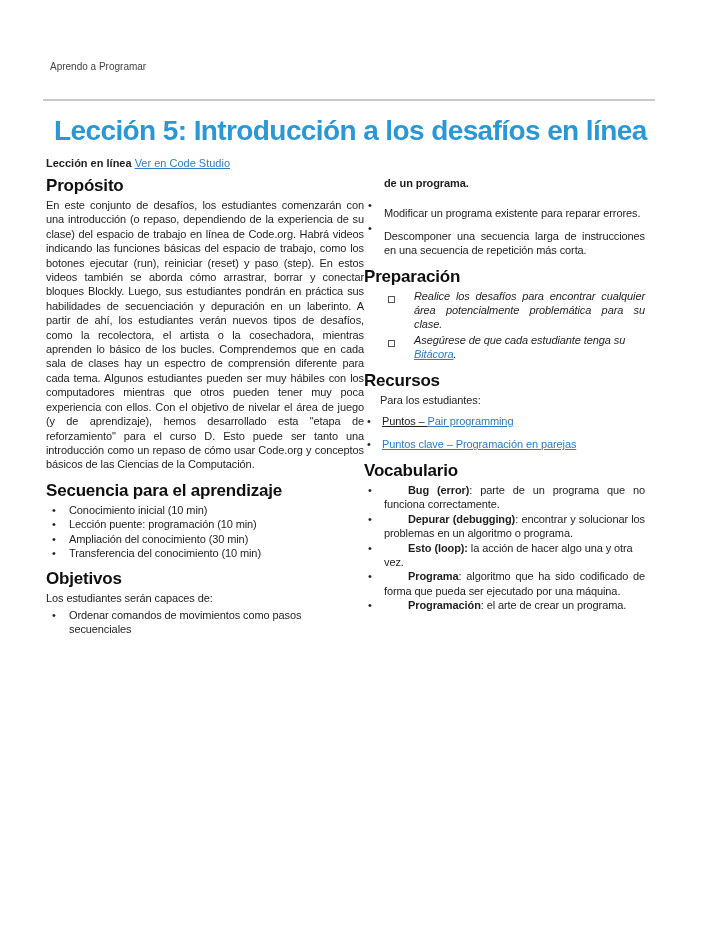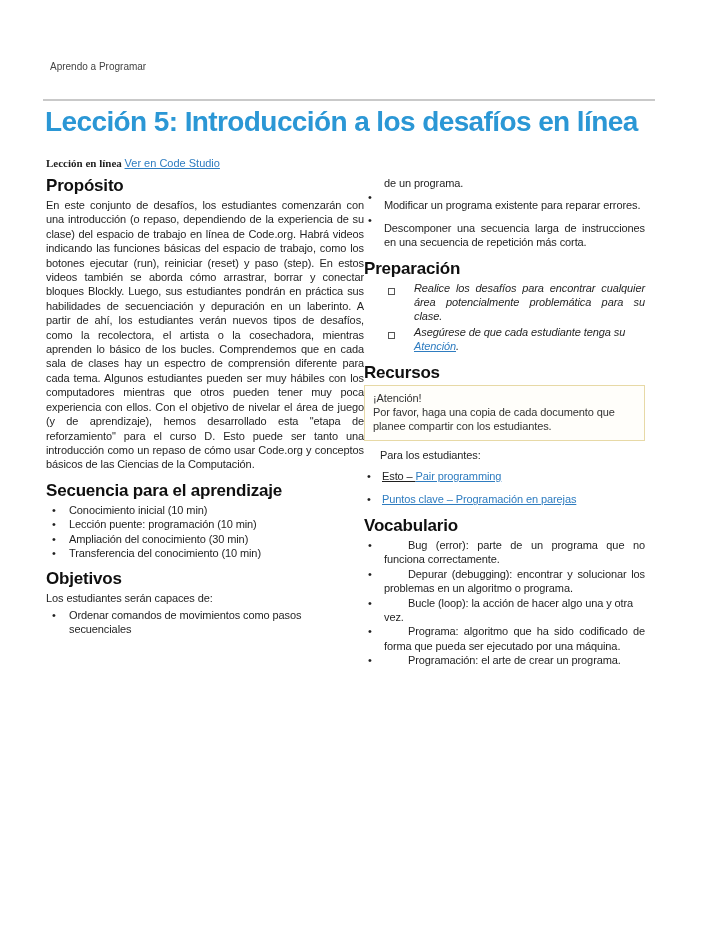--- a/index.html
+++ b/index.html
@@ -21,25 +21,25 @@
     font-family:"Liberation Sans","DejaVu Sans",sans-serif;
     color:var(--body_text);
     -webkit-font-smoothing:antialiased;
   }
   .page{position:relative;width:720px;height:672px;background:#fff;overflow:hidden;}
 
   .header-label{position:absolute;left:50px;top:61px;font-size:10px;color:var(--muted_gray);letter-spacing:0;}
   .top-rule{position:absolute;left:43px;top:99px;width:612px;border-top:2px solid var(--rule_light);}
 
   .title{
-    position:absolute;left:45px;top:106px;width:620px;margin:0;
+    position:absolute;left:45px;top:106px;width:620px;margin:9px;
     font-size:28px;font-weight:bold;color:var(--title_blue);letter-spacing:-0.6px;white-space:nowrap;
   }
   .lesson-line{position:absolute;left:46px;top:157px;font-size:11px;color:var(--body_text);}
-  .lesson-line .lbl{font-weight:bold;font-family:Liberation Serif, serif;}
+  .lesson-line .lbl{font-weight:bold;}
   a.link{color:var(--link_blue);text-decoration:underline;cursor:pointer;}
   .dark-underline{color:var(--body_text);text-decoration:underline;}
 
   .columns{position:absolute;left:46px;top:176px;width:610px;display:flex;gap:0;}
   .col{font-size:11px;line-height:14.4px;letter-spacing:-0.1px;}
   .col.left{width:318px;}
   .col.right{width:281px;}
 
   h2.sec{
     font-size:17px;font-weight:bold;color:var(--heading_text);
@@ -47,21 +47,21 @@
   }
   .col .first{margin-top:0;}
 
   p.body{margin:0 0 2px 0;}
   .justify{text-align:justify;text-justify:inter-word;}
 
   .brow{display:flex;margin:0;}
   .brow .bdot{flex:0 0 23px;padding-left:6px;}
   .brow .btxt{flex:1 1 auto;}
 
-  .cont-line{padding-left:20px;margin-bottom:0;}
+  .cont-line{padding-left:20px;margin-bottom:8px;font-weight:bold;}
   .rbrow{display:flex;}
   .rbrow .bdot{flex:0 0 20px;padding-left:4px;}
   .rbrow .btxt{flex:1 1 auto;margin-top:8px;}
 
   .crow{display:flex;margin-bottom:1px;}
   .crow .cbox-col{flex:0 0 50px;padding-left:24px;padding-top:3px;}
   .cbox{display:inline-block;width:7px;height:7px;border:1px solid #555;background:#fff;}
   .crow .ctxt{flex:1 1 auto;font-style:italic;}
 
   .attention-box{
@@ -69,21 +69,21 @@
     margin:3px 0 7px 0;padding:5px 8px 7px 8px;
     font-size:11px;line-height:14px;color:#333;
   }
   .aud{margin:0 0 7px 0;padding-left:16px;}
   .link-row{display:flex;margin-bottom:9px;}
   .link-row .bdot{flex:0 0 18px;padding-left:3px;}
 
   .vrow{display:flex;}
   .vrow .bdot{flex:0 0 20px;padding-left:4px;}
   .vrow .btxt{flex:1 1 auto;}
-  .vterm{font-weight:normal;padding-left:24px;}
+  .vterm{font-weight:bold;padding-left:24px;}
 
   .footer-rule{position:absolute;left:44px;top:838px;width:612px;border-top:2px solid var(--rule_dark);}
   .brand{position:absolute;left:55px;top:847px;font-size:10px;color:var(--brand_gray);}
   .brand .bold{font-weight:bold;}
   .pagenum{position:absolute;top:846px;right:84px;font-size:11px;font-weight:bold;color:#2e2e2e;}
 </style>
 </head>
 <body>
 
 <div class="page">
@@ -141,51 +141,47 @@
         <span class="btxt justify">Descomponer una secuencia larga de instrucciones en una secuencia de repetición más corta.</span>
       </div>
 
       <h2 class="sec">Preparación</h2>
       <div class="crow">
         <span class="cbox-col"><span class="cbox"></span></span>
         <span class="ctxt justify">Realice los desafíos para encontrar cualquier área potencialmente problemática para su clase.</span>
       </div>
       <div class="crow">
         <span class="cbox-col"><span class="cbox"></span></span>
-        <span class="ctxt"><span>Asegúrese de que cada estudiante tenga su </span><a class="link">Atención</a><span>.</span></span>
+        <span class="ctxt"><span>Asegúrese de que cada estudiante tenga su </span><a class="link">Bitácora</a><span>.</span></span>
       </div>
 
       <h2 class="sec">Recursos</h2>
-      <div class="attention-box">
-        <div>¡Atención!</div>
-        <div>Por favor, haga una copia de cada documento que planee compartir con los estudiantes.</div>
-      </div>
       <p class="aud">Para los estudiantes:</p>
 
       <div class="link-row">
         <span class="bdot">•</span>
-        <span><span class="dark-underline">Esto – </span><a class="link">Pair programming</a></span>
+        <span><span class="dark-underline">Puntos – </span><a class="link">Pair programming</a></span>
       </div>
       <div class="link-row">
         <span class="bdot">•</span>
         <span><a class="link">Puntos clave – Programación en parejas</a></span>
       </div>
 
       <h2 class="sec">Vocabulario</h2>
       <div class="vrow">
         <span class="bdot">•</span>
         <span class="btxt justify"><span class="vterm">Bug (error)</span><span>: parte de un programa que no funciona correctamente.</span></span>
       </div>
       <div class="vrow">
         <span class="bdot">•</span>
         <span class="btxt justify"><span class="vterm">Depurar (debugging)</span><span>: encontrar y solucionar los problemas en un algoritmo o programa.</span></span>
       </div>
       <div class="vrow">
         <span class="bdot">•</span>
-        <span class="btxt"><span class="vterm">Bucle (loop):</span><span> la acción de hacer algo una y otra vez.</span></span>
+        <span class="btxt"><span class="vterm">Esto (loop):</span><span> la acción de hacer algo una y otra vez.</span></span>
       </div>
       <div class="vrow">
         <span class="bdot">•</span>
         <span class="btxt justify"><span class="vterm">Programa</span><span>: algoritmo que ha sido codificado de forma que pueda ser ejecutado por una máquina.</span></span>
       </div>
       <div class="vrow">
         <span class="bdot">•</span>
         <span class="btxt"><span class="vterm">Programación</span><span>: el arte de crear un programa.</span></span>
       </div>
     </div>

